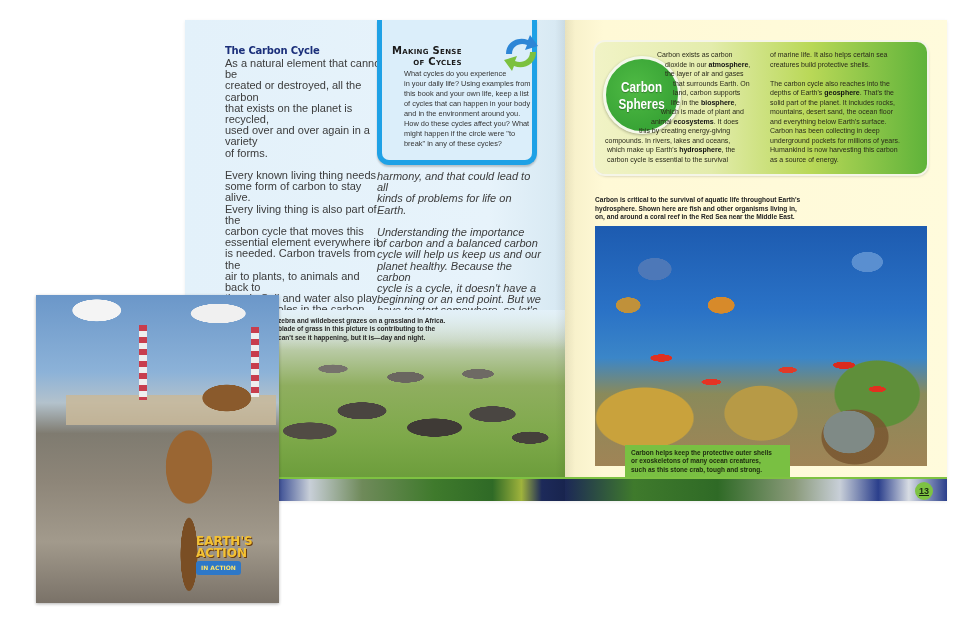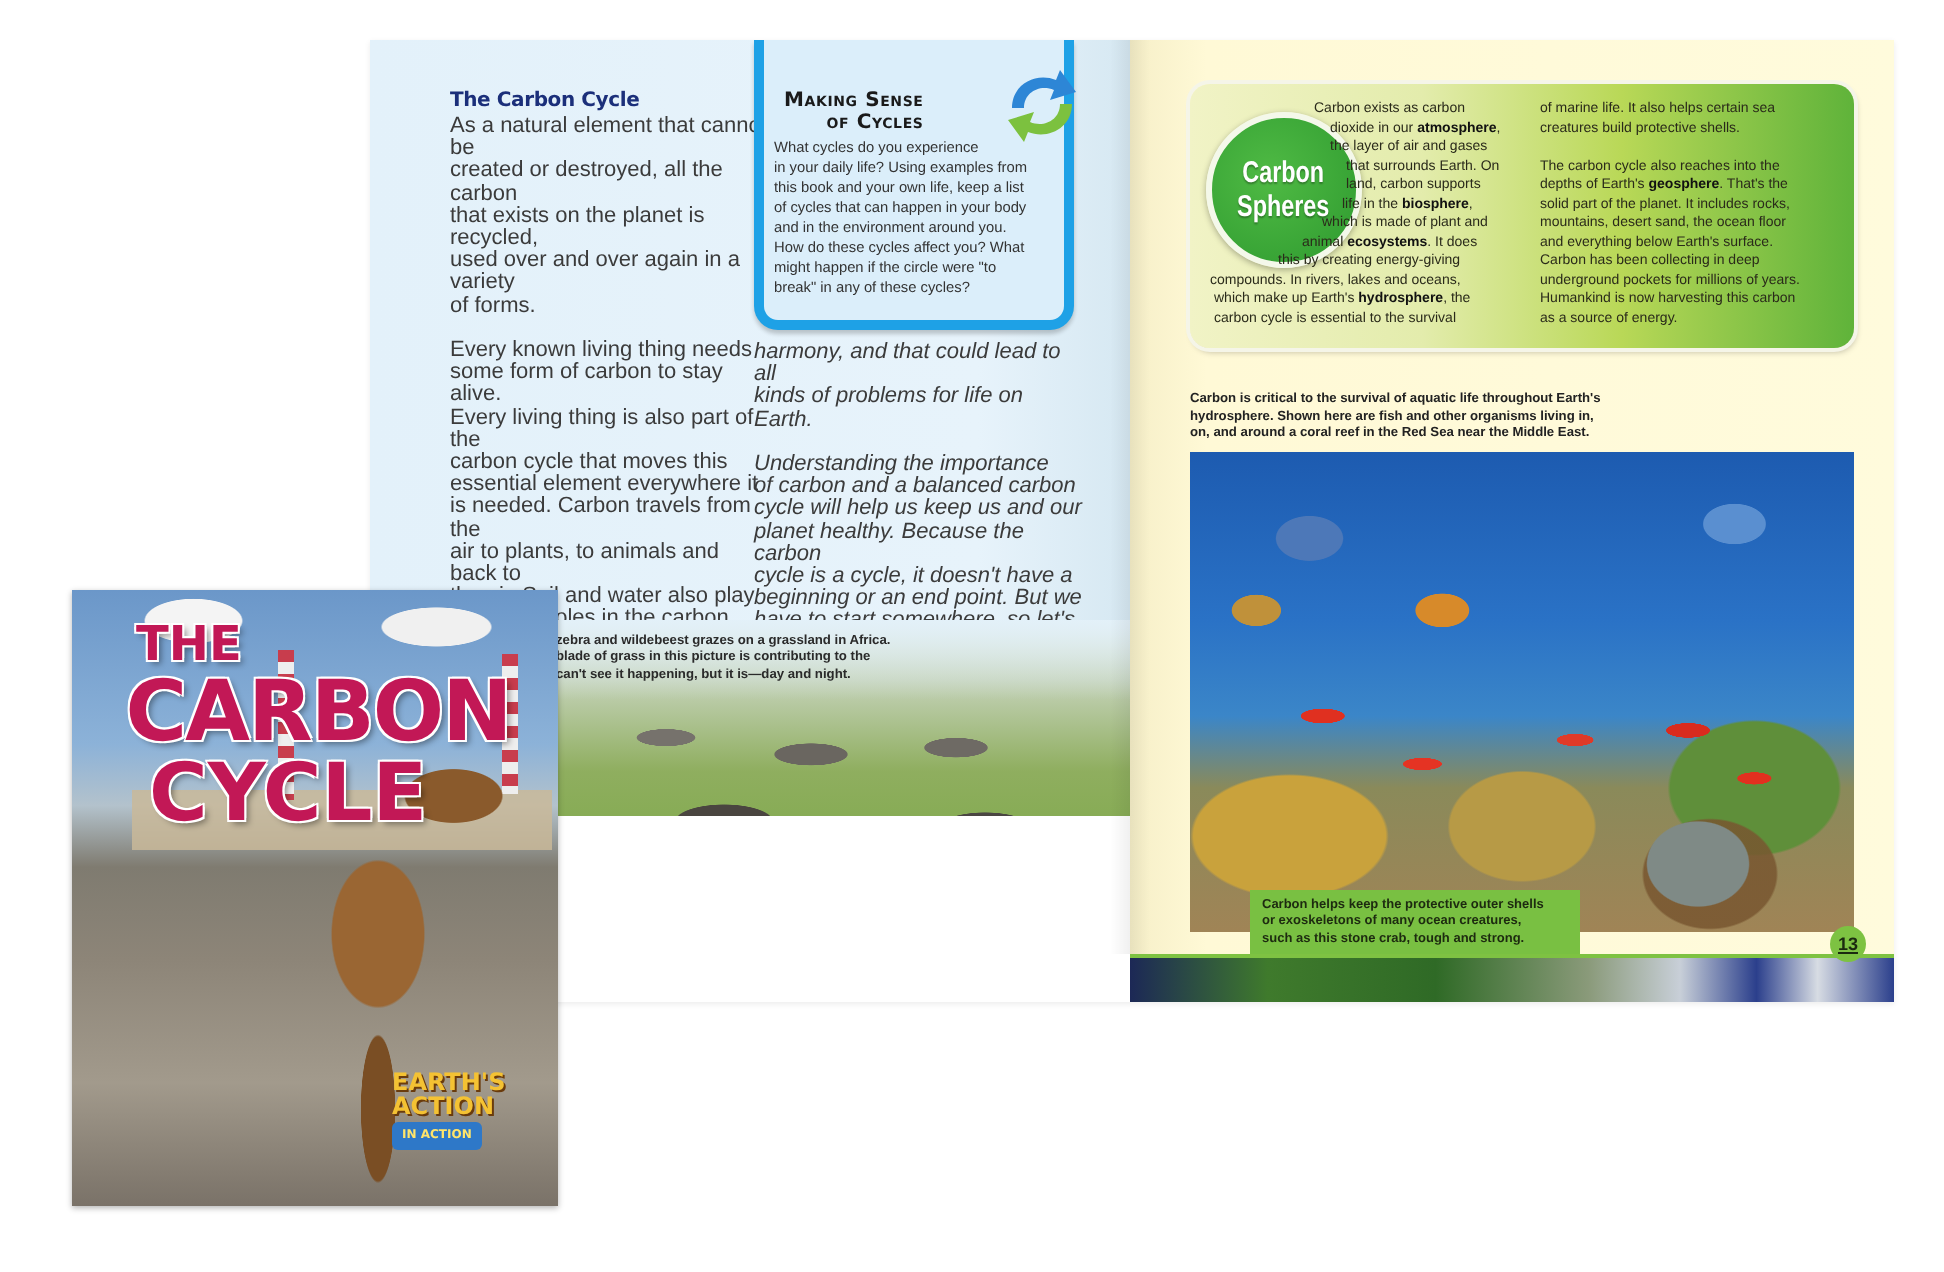--- a/index.html
+++ b/index.html
@@ -6,21 +6,21 @@
   body {
     width: 972px; height: 636px; background: #ffffff; position: relative; overflow: hidden;
     font-family: "Liberation Sans", sans-serif;
   }
   .spread {
     position: absolute; left: 185px; top: 20px; width: 762px; height: 481px;
     box-shadow: 0 1px 3px rgba(0,0,0,0.08);
   }
   
   .page-left {
-    position: absolute; left: 0; top: 0; width: 380px; height: 388px;
+    position: absolute; left: 0; top: 0; width: 380px; height: 481px;
     background: linear-gradient(90deg, #e3f1fa 0%, #e7f3fb 80%, #d6e8f2 100%);
     overflow: hidden;
   }
   .page-right {
     position: absolute; left: 380px; top: 0; width: 382px; height: 481px;
     background: linear-gradient(90deg, #f6efc8 0%, #fff9d6 10%, #fffbdc 100%);
     overflow: hidden;
   }
   .col-text {
     position: absolute; font-size: 11px; line-height: 11.2px; color: #3b3b3b;
@@ -36,21 +36,21 @@
     background: #dbeefa; border: 5px solid #1ea1e6; border-top: none;
     border-radius: 0 0 12px 12px; box-sizing: border-box;
     box-shadow: 0 2px 2px rgba(0,0,0,0.2);
   }
   .sense-title {
     position: absolute; left: 10px; top: 25px; font-size: 10px; line-height: 11px;
     font-weight: bold; color: #1a1a1a; font-family: "DejaVu Sans", sans-serif;
     font-variant: small-caps; letter-spacing: 0.3px; white-space: pre-line; text-align: right;
   }
   .sense-body {
-    position: absolute; left: 5px; top: 49px; width: 140px; font-size: 7.4px;
+    position: absolute; left: 22px; top: 49px; width: 140px; font-size: 7.4px;
     line-height: 10px; color: #333; white-space: pre-line;
   }
   .cycle-arrows { position: absolute; left: 118px; top: 12px; width: 42px; height: 42px; }
 
   
   .photo-grass {
     position: absolute; left: 90px; top: 290px; width: 290px; height: 168px;
     background:
       radial-gradient(ellipse 40px 14px at 30% 60%, #4a4540 60%, transparent 62%),
       radial-gradient(ellipse 45px 15px at 55% 70%, #3f3a36 60%, transparent 62%),
@@ -133,21 +133,21 @@
     position: absolute; left: 60px; top: 425px; width: 165px; padding: 4px 6px;
     background: #79c042; font-size: 6.5px; line-height: 8.4px; font-weight: bold;
     color: #1d2a10; white-space: pre-line; box-sizing: border-box;
   }
   .green-strip-r { position: absolute; left: 0; top: 457px; width: 382px; height: 2px; background: #7ec242; }
   .earth-band-r {
     position: absolute; left: 0; top: 459px; width: 382px; height: 22px;
     background: linear-gradient(90deg, #1c2856 0%, #3f7a2c 18%, #2f6a26 40%, #8a9a7a 60%, #c8cfd8 72%, #2b3f8c 82%, #d7dce3 90%, #2b3f8c 100%);
   }
   .page-num {
-    position: absolute; left: 350px; top: 443px; width: 18px; height: 18px; border-radius: 50%;
+    position: absolute; left: 350px; top: 462px; width: 18px; height: 18px; border-radius: 50%;
     background: #7dc242; color: #1b2a10; font-size: 9px; font-weight: bold;
     display: flex; align-items: center; justify-content: center; text-decoration: underline;
   }
 
   
   .cover {
     position: absolute; left: 36px; top: 295px; width: 243px; height: 308px; overflow: hidden;
     background:
       radial-gradient(ellipse 40px 18px at 25% 5%, #f4f4f4 60%, transparent 62%),
       radial-gradient(ellipse 45px 16px at 75% 6%, #f0f0f0 60%, transparent 62%),
@@ -285,23 +285,18 @@
     <div class="page-num">13</div>
   </div>
   <div class="gutter-shadow"></div>
 </div>
 
 <div class="cover">
   <div class="factory"></div>
   <div class="chimney" style="left:103px;top:30px;height:75px;"></div>
   <div class="chimney" style="left:215px;top:32px;height:70px;"></div>
   <div class="trex"></div>
-  <div class="cover-title">
-    <span class="t1">THE</span>
-    <span class="t2">CARBON</span>
-    <span class="t3">CYCLE</span>
-  </div>
   <div class="series-logo">
     <div>EARTH'S</div>
     <div>ACTION</div>
     <span class="ribbon">IN ACTION</span>
   </div>
 </div>
 
 </body></html>

